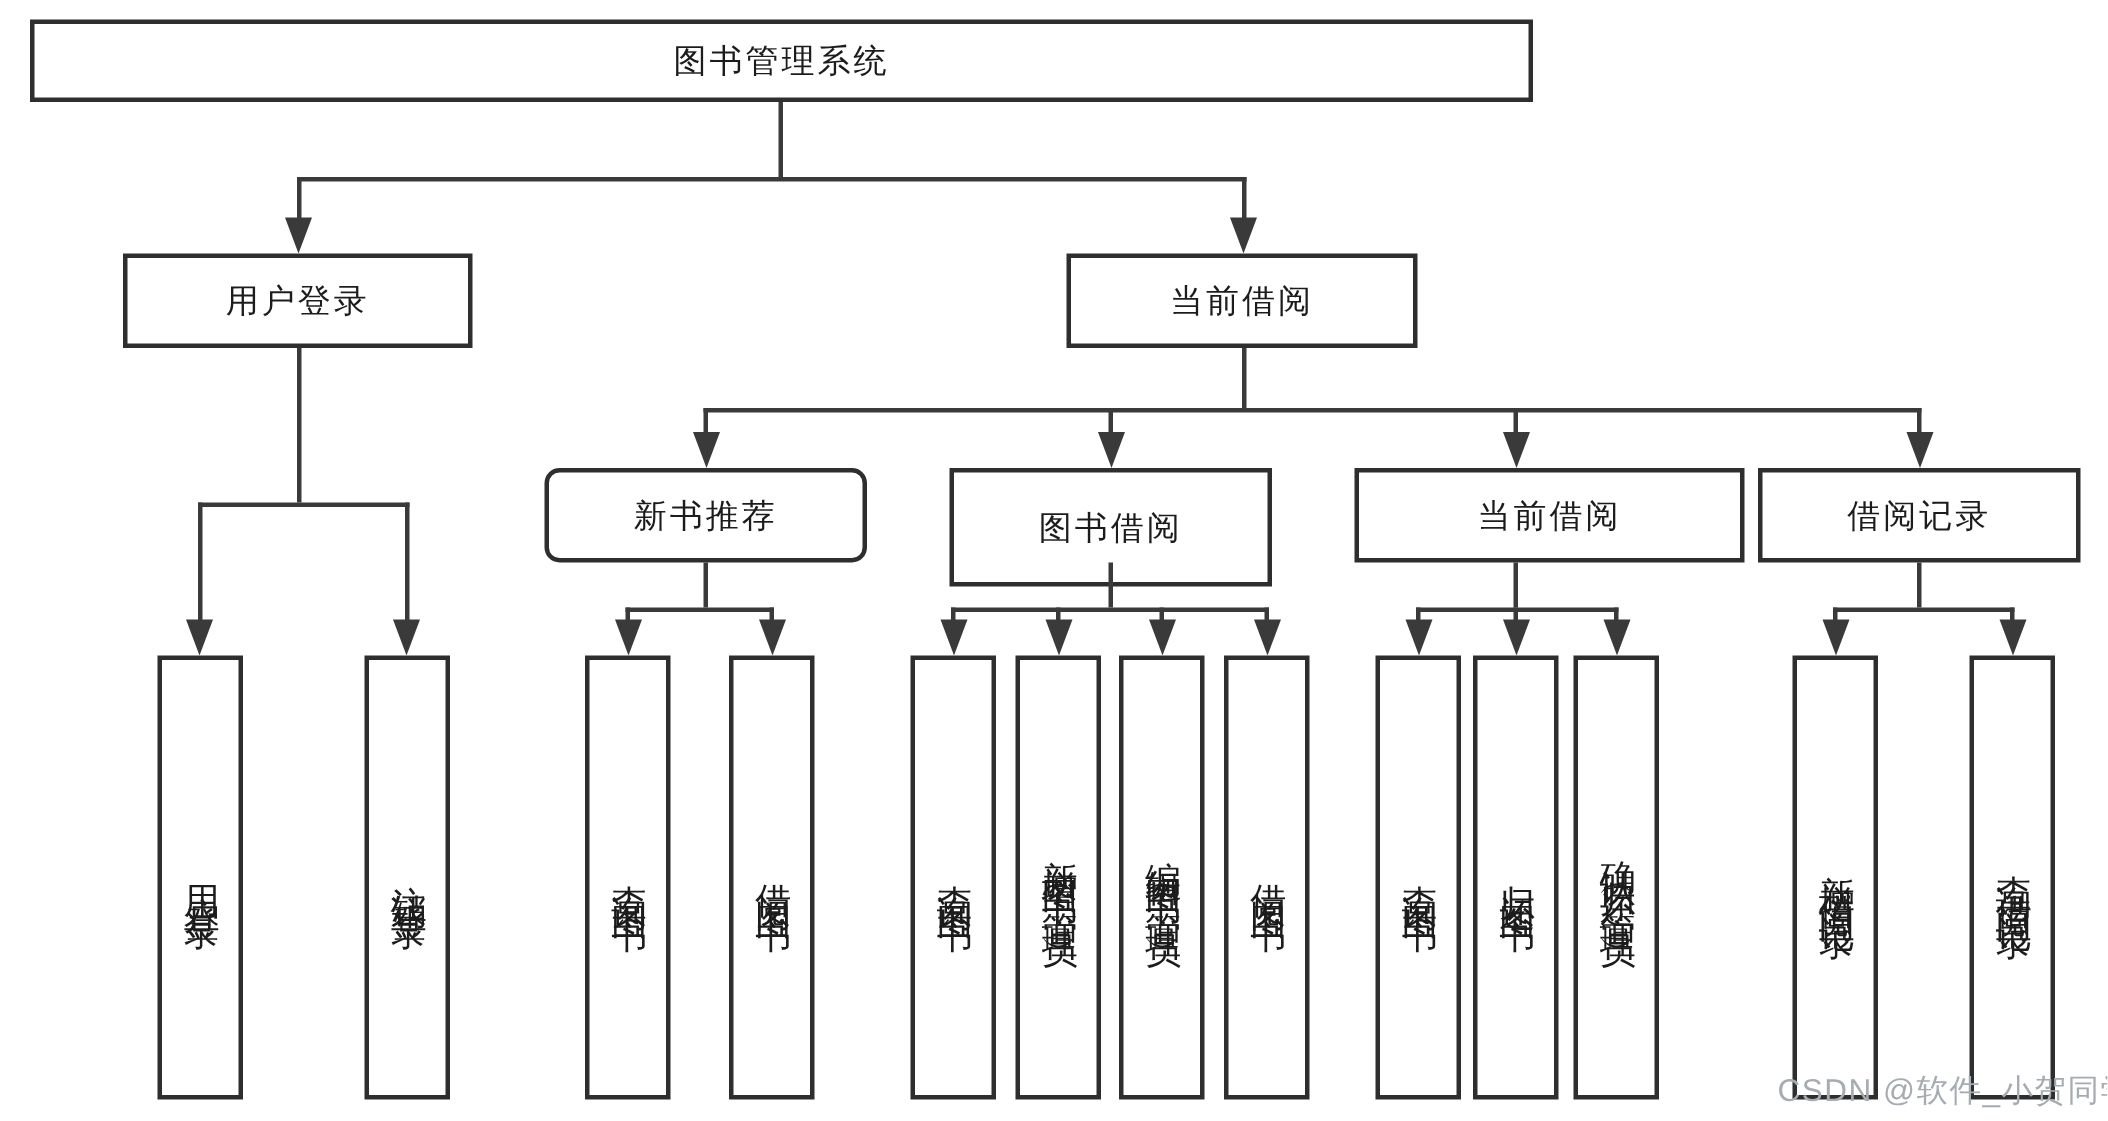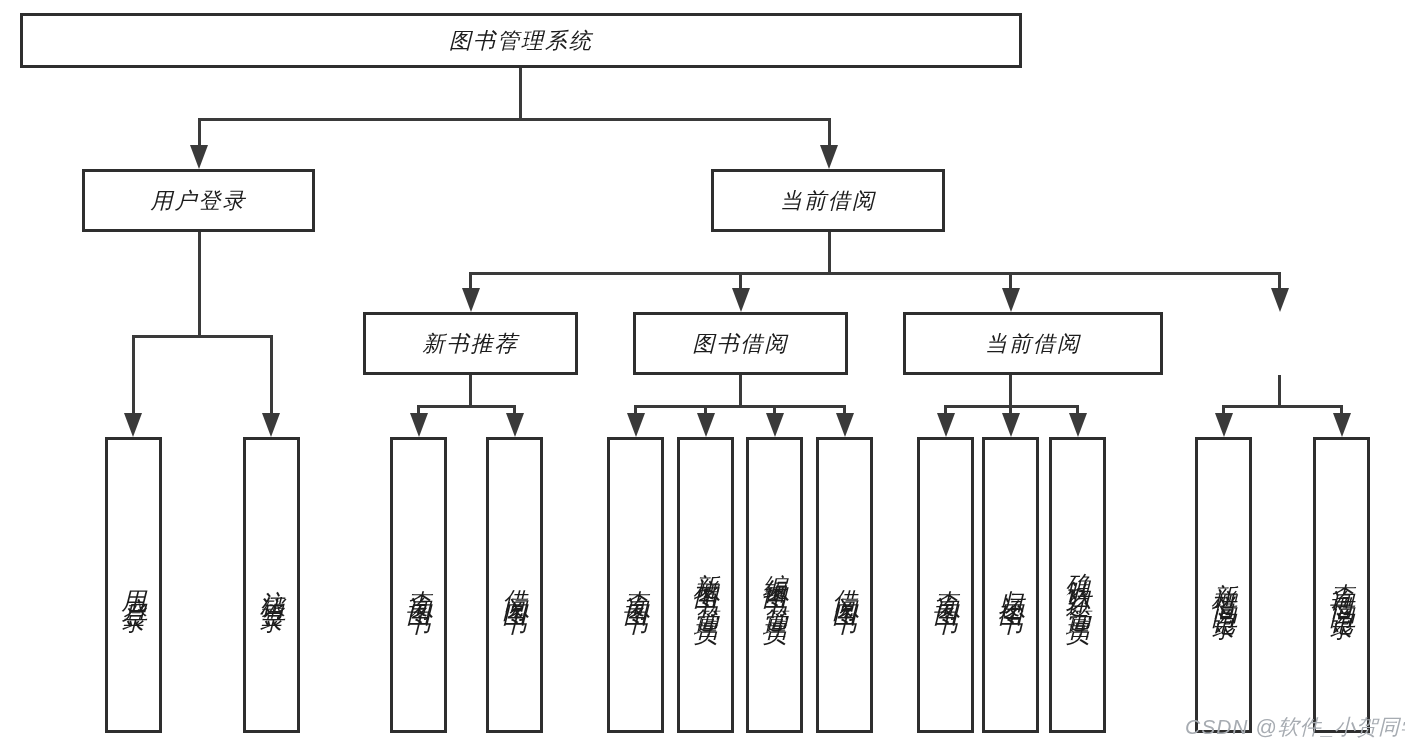--- a/index.html
+++ b/index.html
@@ -1,21 +1,21 @@
 <!DOCTYPE html>
 <html style="--line: #3a3a3a; --border: #2e2e2e; --text: #1c1c1c; --wm: #a7acb2; --bg: #ffffff;"><head>
 <meta charset="utf-8">
 <style>
   :root{
     --bg:#ffffff; --line:#3a3a3a; --border:#2e2e2e; --text:#1c1c1c; --wm:#a7acb2;
   }
   html,body{margin:0;padding:0;background:var(--bg);}
   .canvas{
     position:relative;width:1405px;height:747px;background:var(--bg);
-    font-family:"Liberation Sans","DejaVu Sans",sans-serif;overflow:hidden;font-style:italic;
+    font-family:"Liberation Sans","DejaVu Sans",sans-serif;overflow:hidden;
   }
   .node{
     position:absolute;box-sizing:border-box;background:#fff;
     border:3px solid var(--border);
     display:flex;align-items:center;justify-content:center;
     color:var(--text);font-size:22px;letter-spacing:2px;white-space:nowrap;
   }
   .vnode{font-size:24px;letter-spacing:0;}
   .vnode .vtext{
     writing-mode:vertical-rl;text-orientation:mixed;
@@ -67,28 +67,31 @@
   <div class="hline" style="left:469px;top:272px;width:812px;"></div>
   <div class="vline" style="left:469px;top:272px;height:18px;"></div>
   <div class="arrow" style="left:462px;top:288px;"></div>
   <div class="vline" style="left:739px;top:272px;height:18px;"></div>
   <div class="arrow" style="left:732px;top:288px;"></div>
   <div class="vline" style="left:1009px;top:272px;height:18px;"></div>
   <div class="arrow" style="left:1002px;top:288px;"></div>
   <div class="vline" style="left:1278px;top:272px;height:18px;"></div>
   <div class="arrow" style="left:1271px;top:288px;"></div>
 
-  <div class="node" style="left:363px;top:312px;width:215px;height:63px;">
+  <div class="node" style="left:363px;top:312px;width:215px;height:63px;border-radius:10px;">
     <span>新书推荐</span>
   </div>
-  <div class="node" style="left:633px;top:312px;width:215px;height:63px;">
+  <div class="node" style="left:633px;top:312px;width:215px;height:79px;">
     <span>图书借阅</span>
   </div>
   <div class="node" style="left:903px;top:312px;width:260px;height:63px;">
     <span>当前借阅</span>
+  </div>
+  <div class="node" style="left:1172px;top:312px;width:215px;height:63px;">
+    <span>借阅记录</span>
   </div>
 
   <div class="vline" style="left:469px;top:375px;height:30px;"></div>
   <div class="hline" style="left:417px;top:405px;width:99px;"></div>
   <div class="vline" style="left:417px;top:405px;height:10px;"></div>
   <div class="arrow" style="left:410px;top:413px;"></div>
   <div class="vline" style="left:513px;top:405px;height:10px;"></div>
   <div class="arrow" style="left:506px;top:413px;"></div>
 
   <div class="vline" style="left:739px;top:375px;height:30px;"></div>

